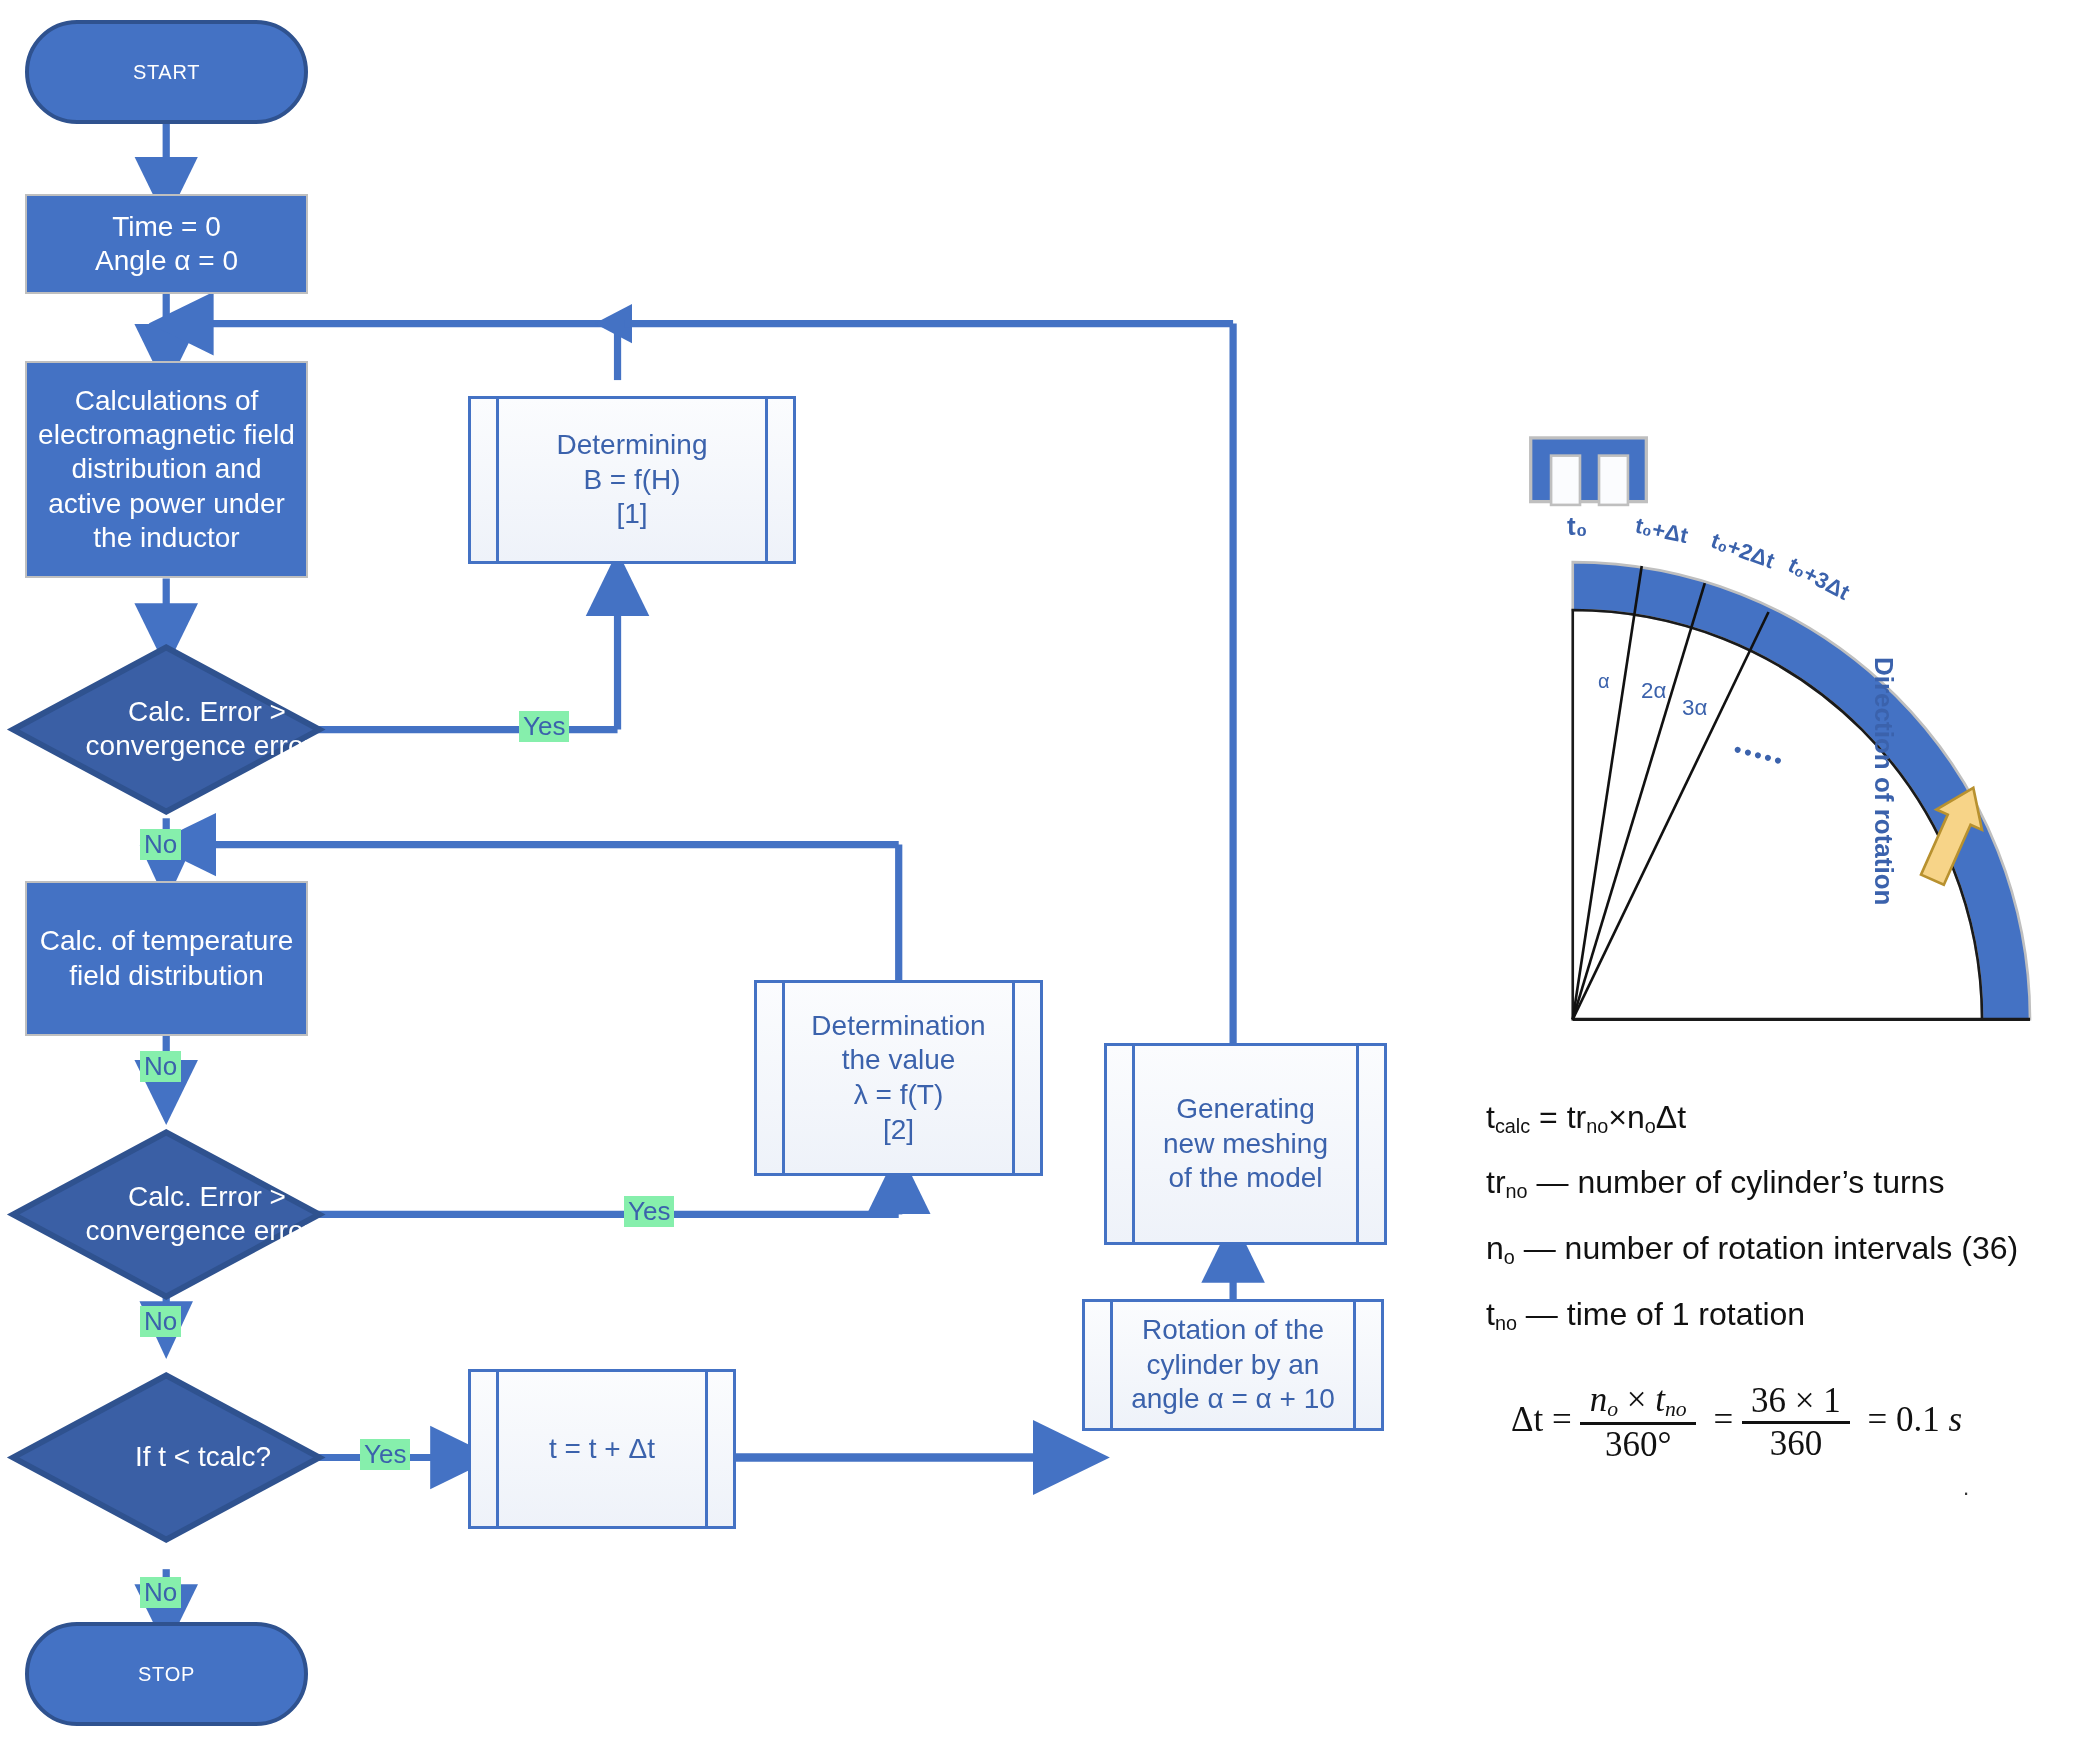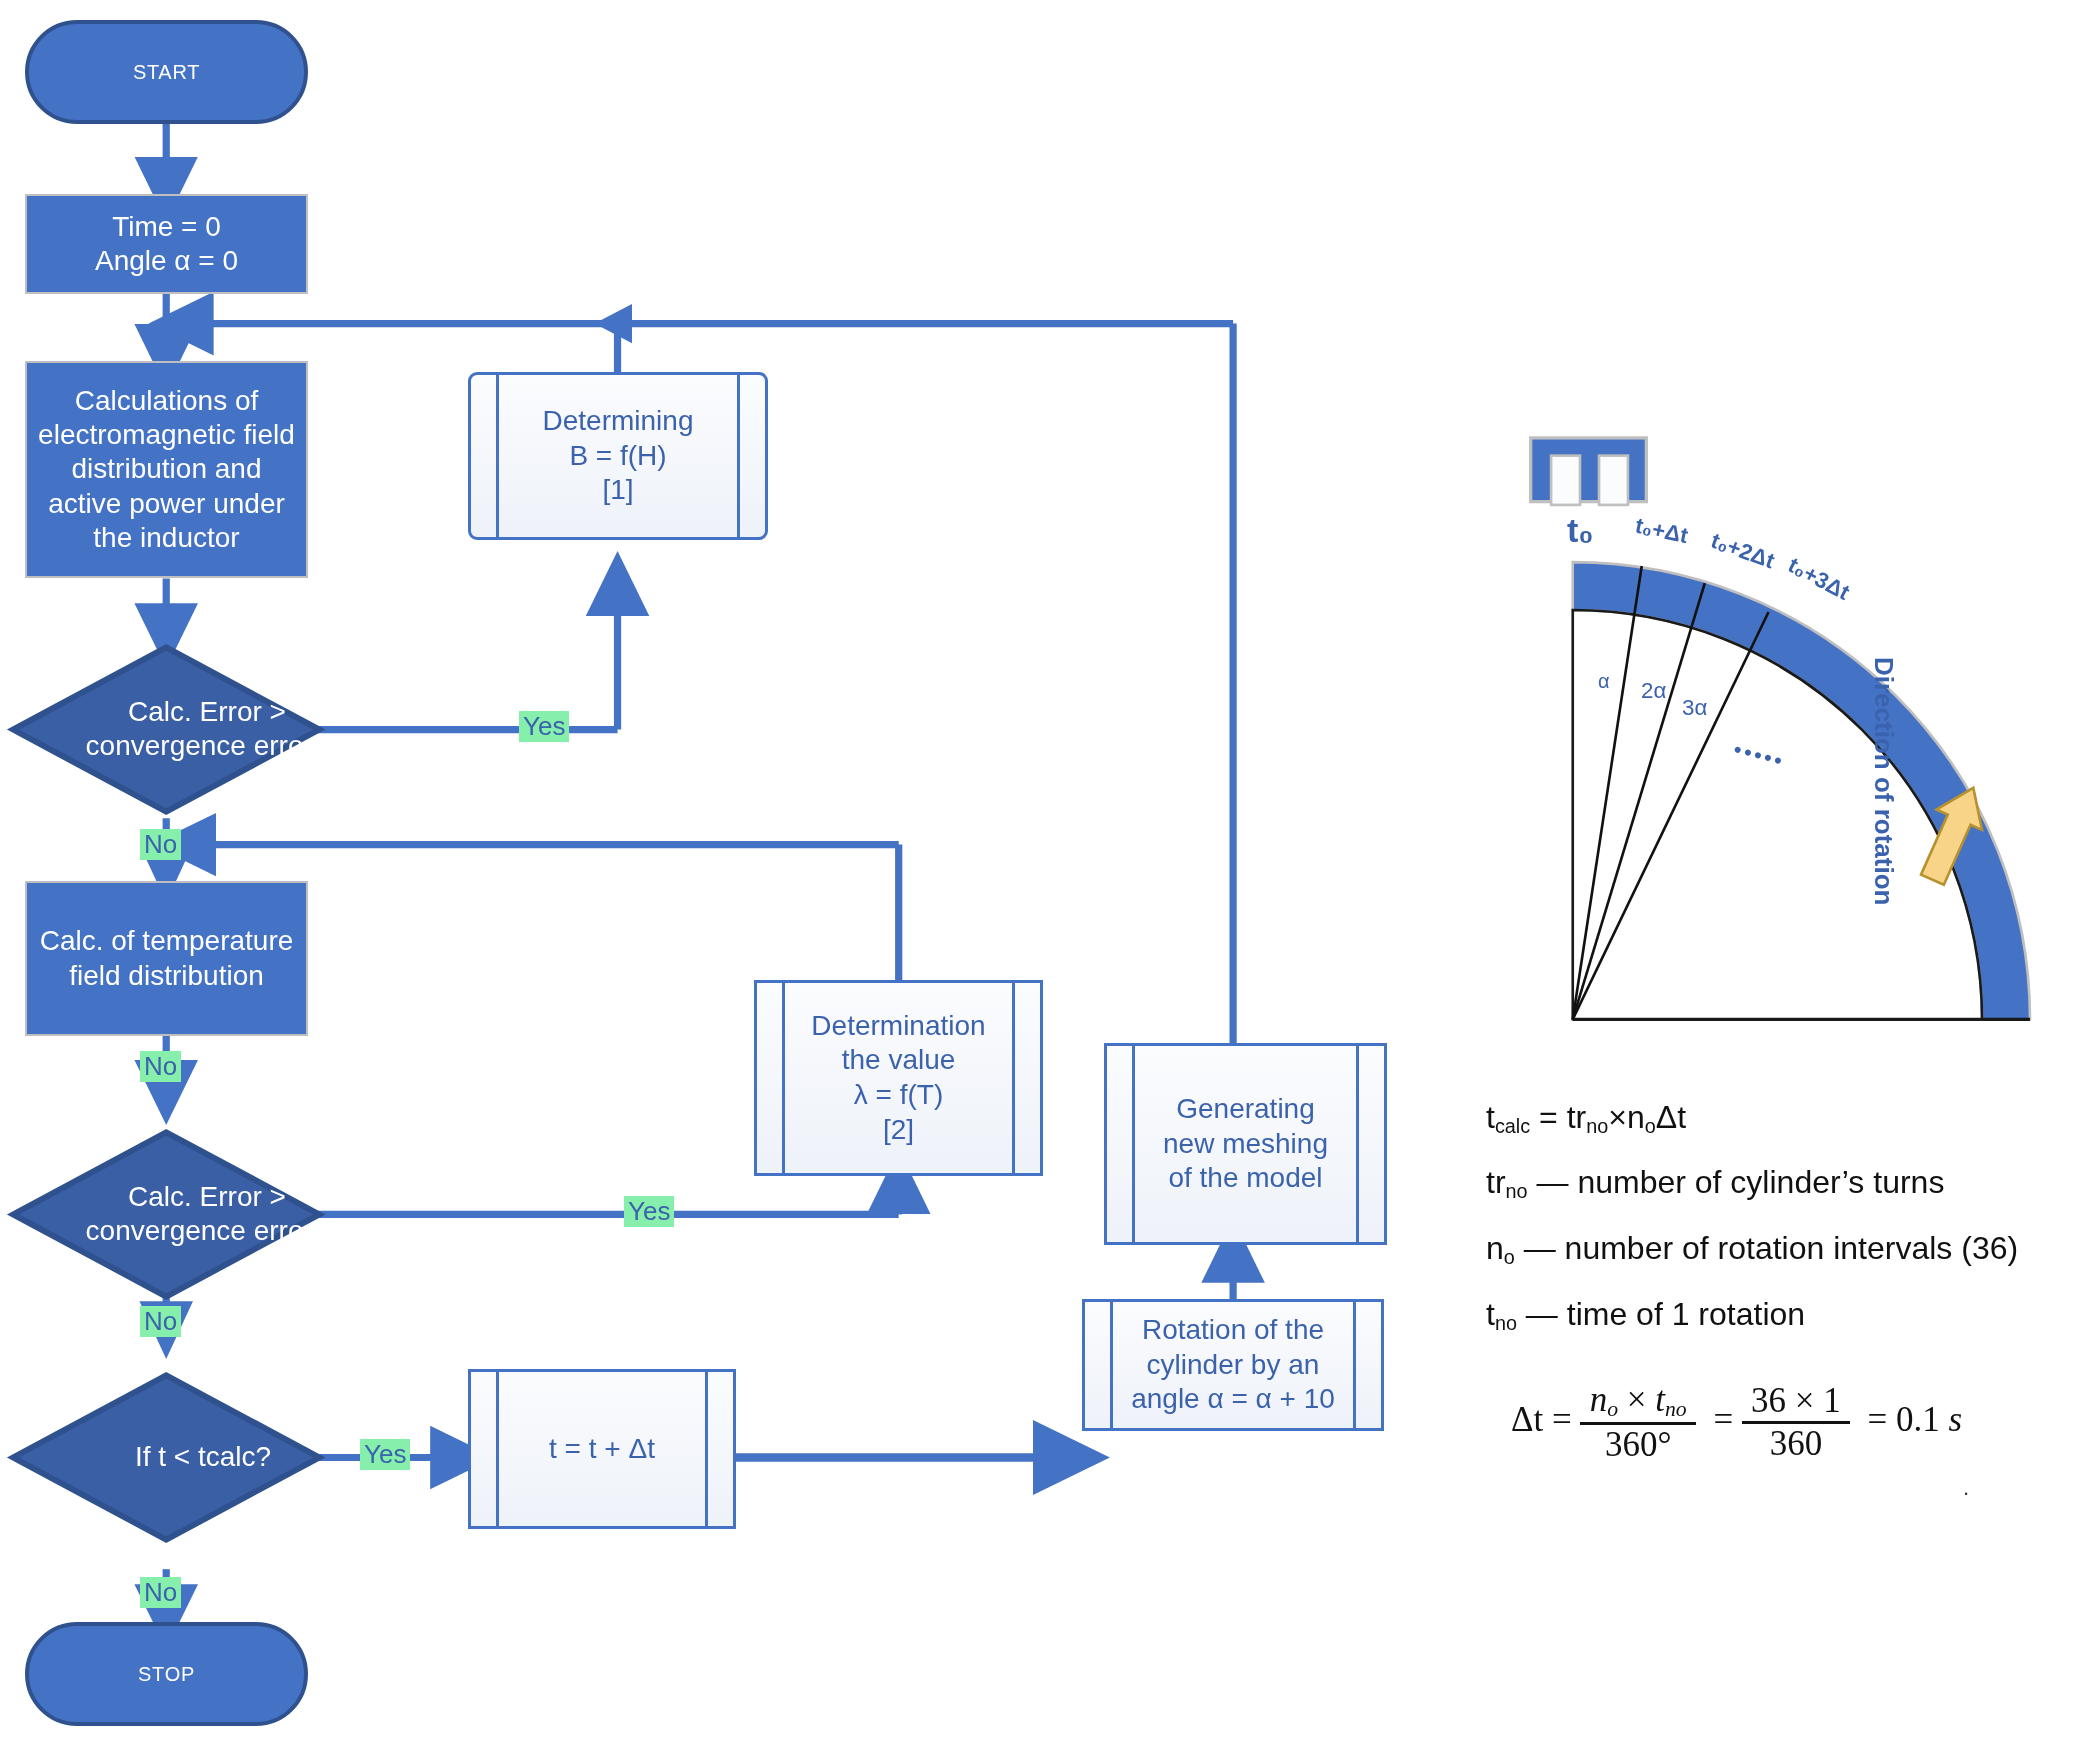--- a/index.html
+++ b/index.html
@@ -135,21 +135,21 @@
   </div>
 
   <div class="node process" style="left:25px;top:361px;width:283px;height:217px;">
     <span>Calculations of electromagnetic field distribution and active power under the inductor</span>
   </div>
 
   <div class="diamond-wrap" style="left:13px;top:647px;width:306px;height:164px;">
     <div class="diamond-label" style="padding:0 41px;">Calc. Error &gt; convergence error?</div>
   </div>
 
-  <div class="predef" style="left:468px;top:372px;width:300px;height:168px;border-radius:9px;">
+  <div class="predef" style="left:468px;top:396px;width:328px;height:168px;">
     <div class="inner">
       <div>
         <div>Determining</div>
         <div>B = f(H)</div>
         <div>[1]</div>
       </div>
     </div>
   </div>
 
   <div class="node process" style="left:25px;top:881px;width:283px;height:155px;">
@@ -206,21 +206,21 @@
   </div>
 
   <div class="edge-label" style="left:519px;top:711px;">Yes</div>
   <div class="edge-label" style="left:140px;top:829px;">No</div>
   <div class="edge-label" style="left:140px;top:1051px;">No</div>
   <div class="edge-label" style="left:624px;top:1196px;">Yes</div>
   <div class="edge-label" style="left:140px;top:1306px;">No</div>
   <div class="edge-label" style="left:360px;top:1439px;">Yes</div>
   <div class="edge-label" style="left:140px;top:1577px;">No</div>
 
-  <div class="diag-label" style="left:1567px;top:511px;font-size:34px;font-weight:bold;">t₀</div>
+  <div class="diag-label" style="left:1567px;top:511px;font-size:26px;font-weight:bold;">t₀</div>
   <div class="diag-label" style="left:1635px;top:518px;font-size:22px;font-weight:bold;transform:rotate(12deg);">t₀+Δt</div>
   <div class="diag-label" style="left:1710px;top:538px;font-size:22px;font-weight:bold;transform:rotate(20deg);">t₀+2Δt</div>
   <div class="diag-label" style="left:1786px;top:566px;font-size:22px;font-weight:bold;transform:rotate(28deg);">t₀+3Δt</div>
 
   <div class="diag-label" style="left:1598px;top:670px;font-size:20px;">α</div>
   <div class="diag-label" style="left:1641px;top:678px;font-size:22.3px;">2α</div>
   <div class="diag-label" style="left:1682px;top:695px;font-size:22.3px;">3α</div>
 
   <div class="diag-label" style="left:1733px;top:743px;font-size:22.3px;letter-spacing:2.6px;transform:rotate(15deg);">•••••</div>
 

